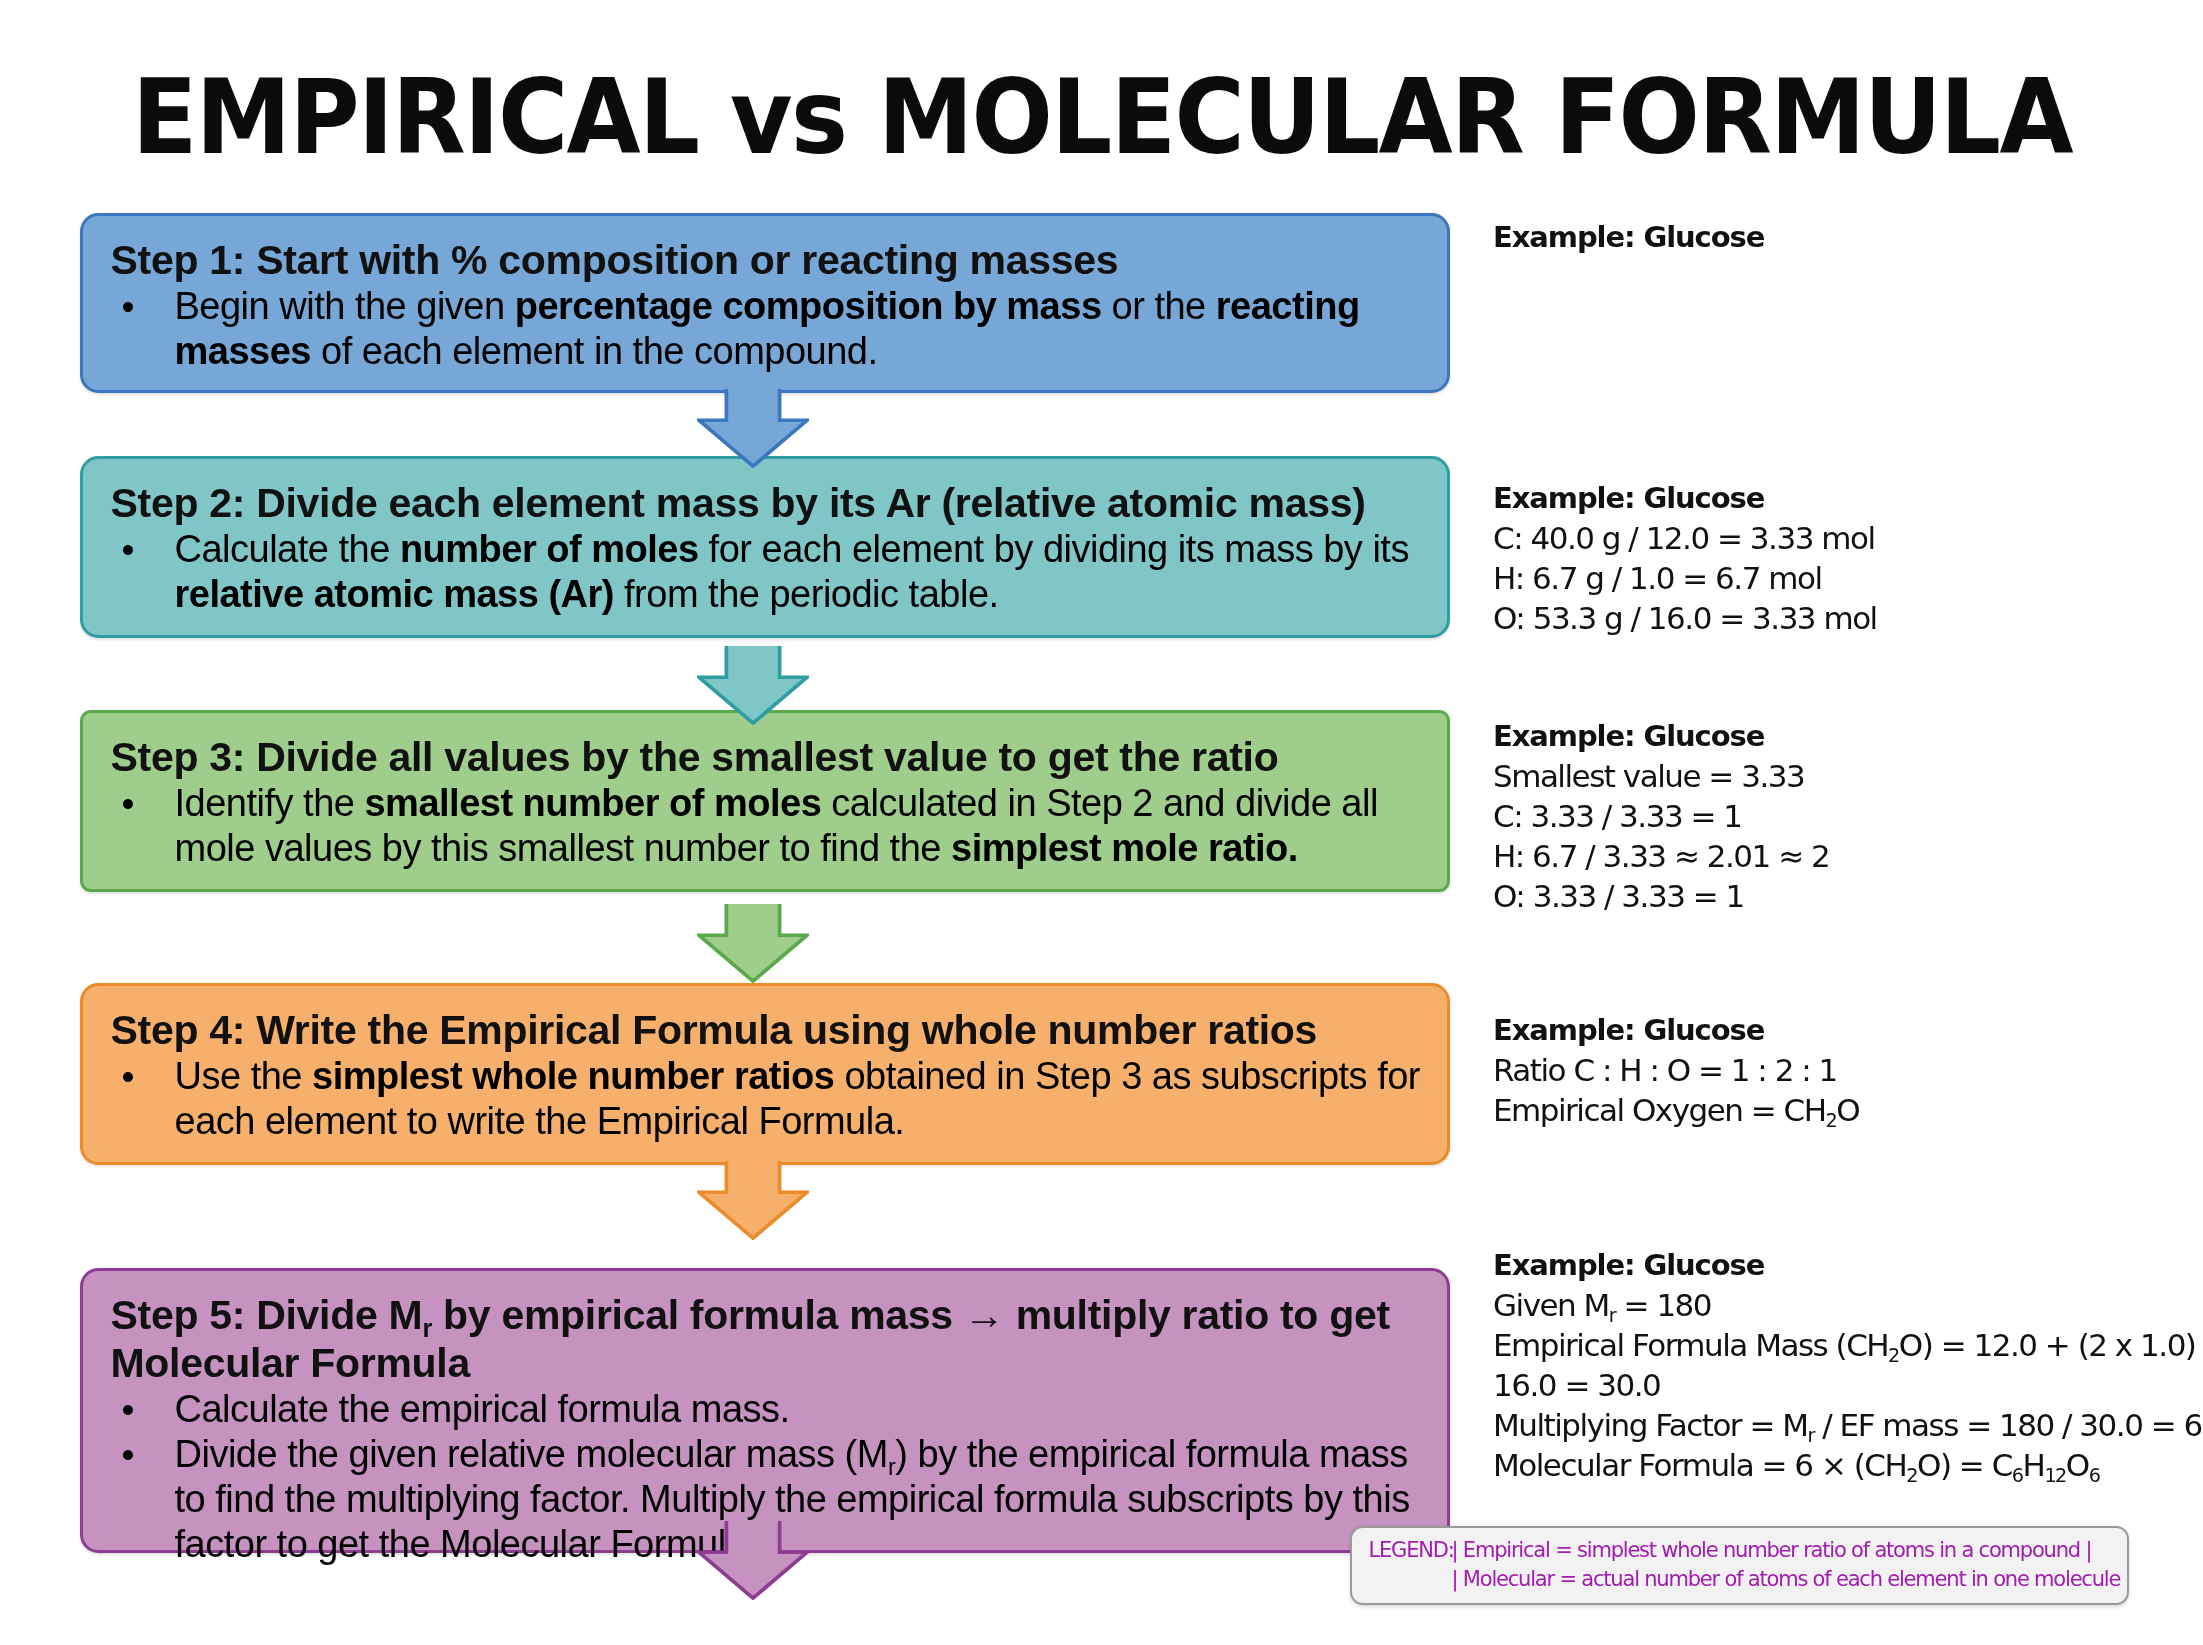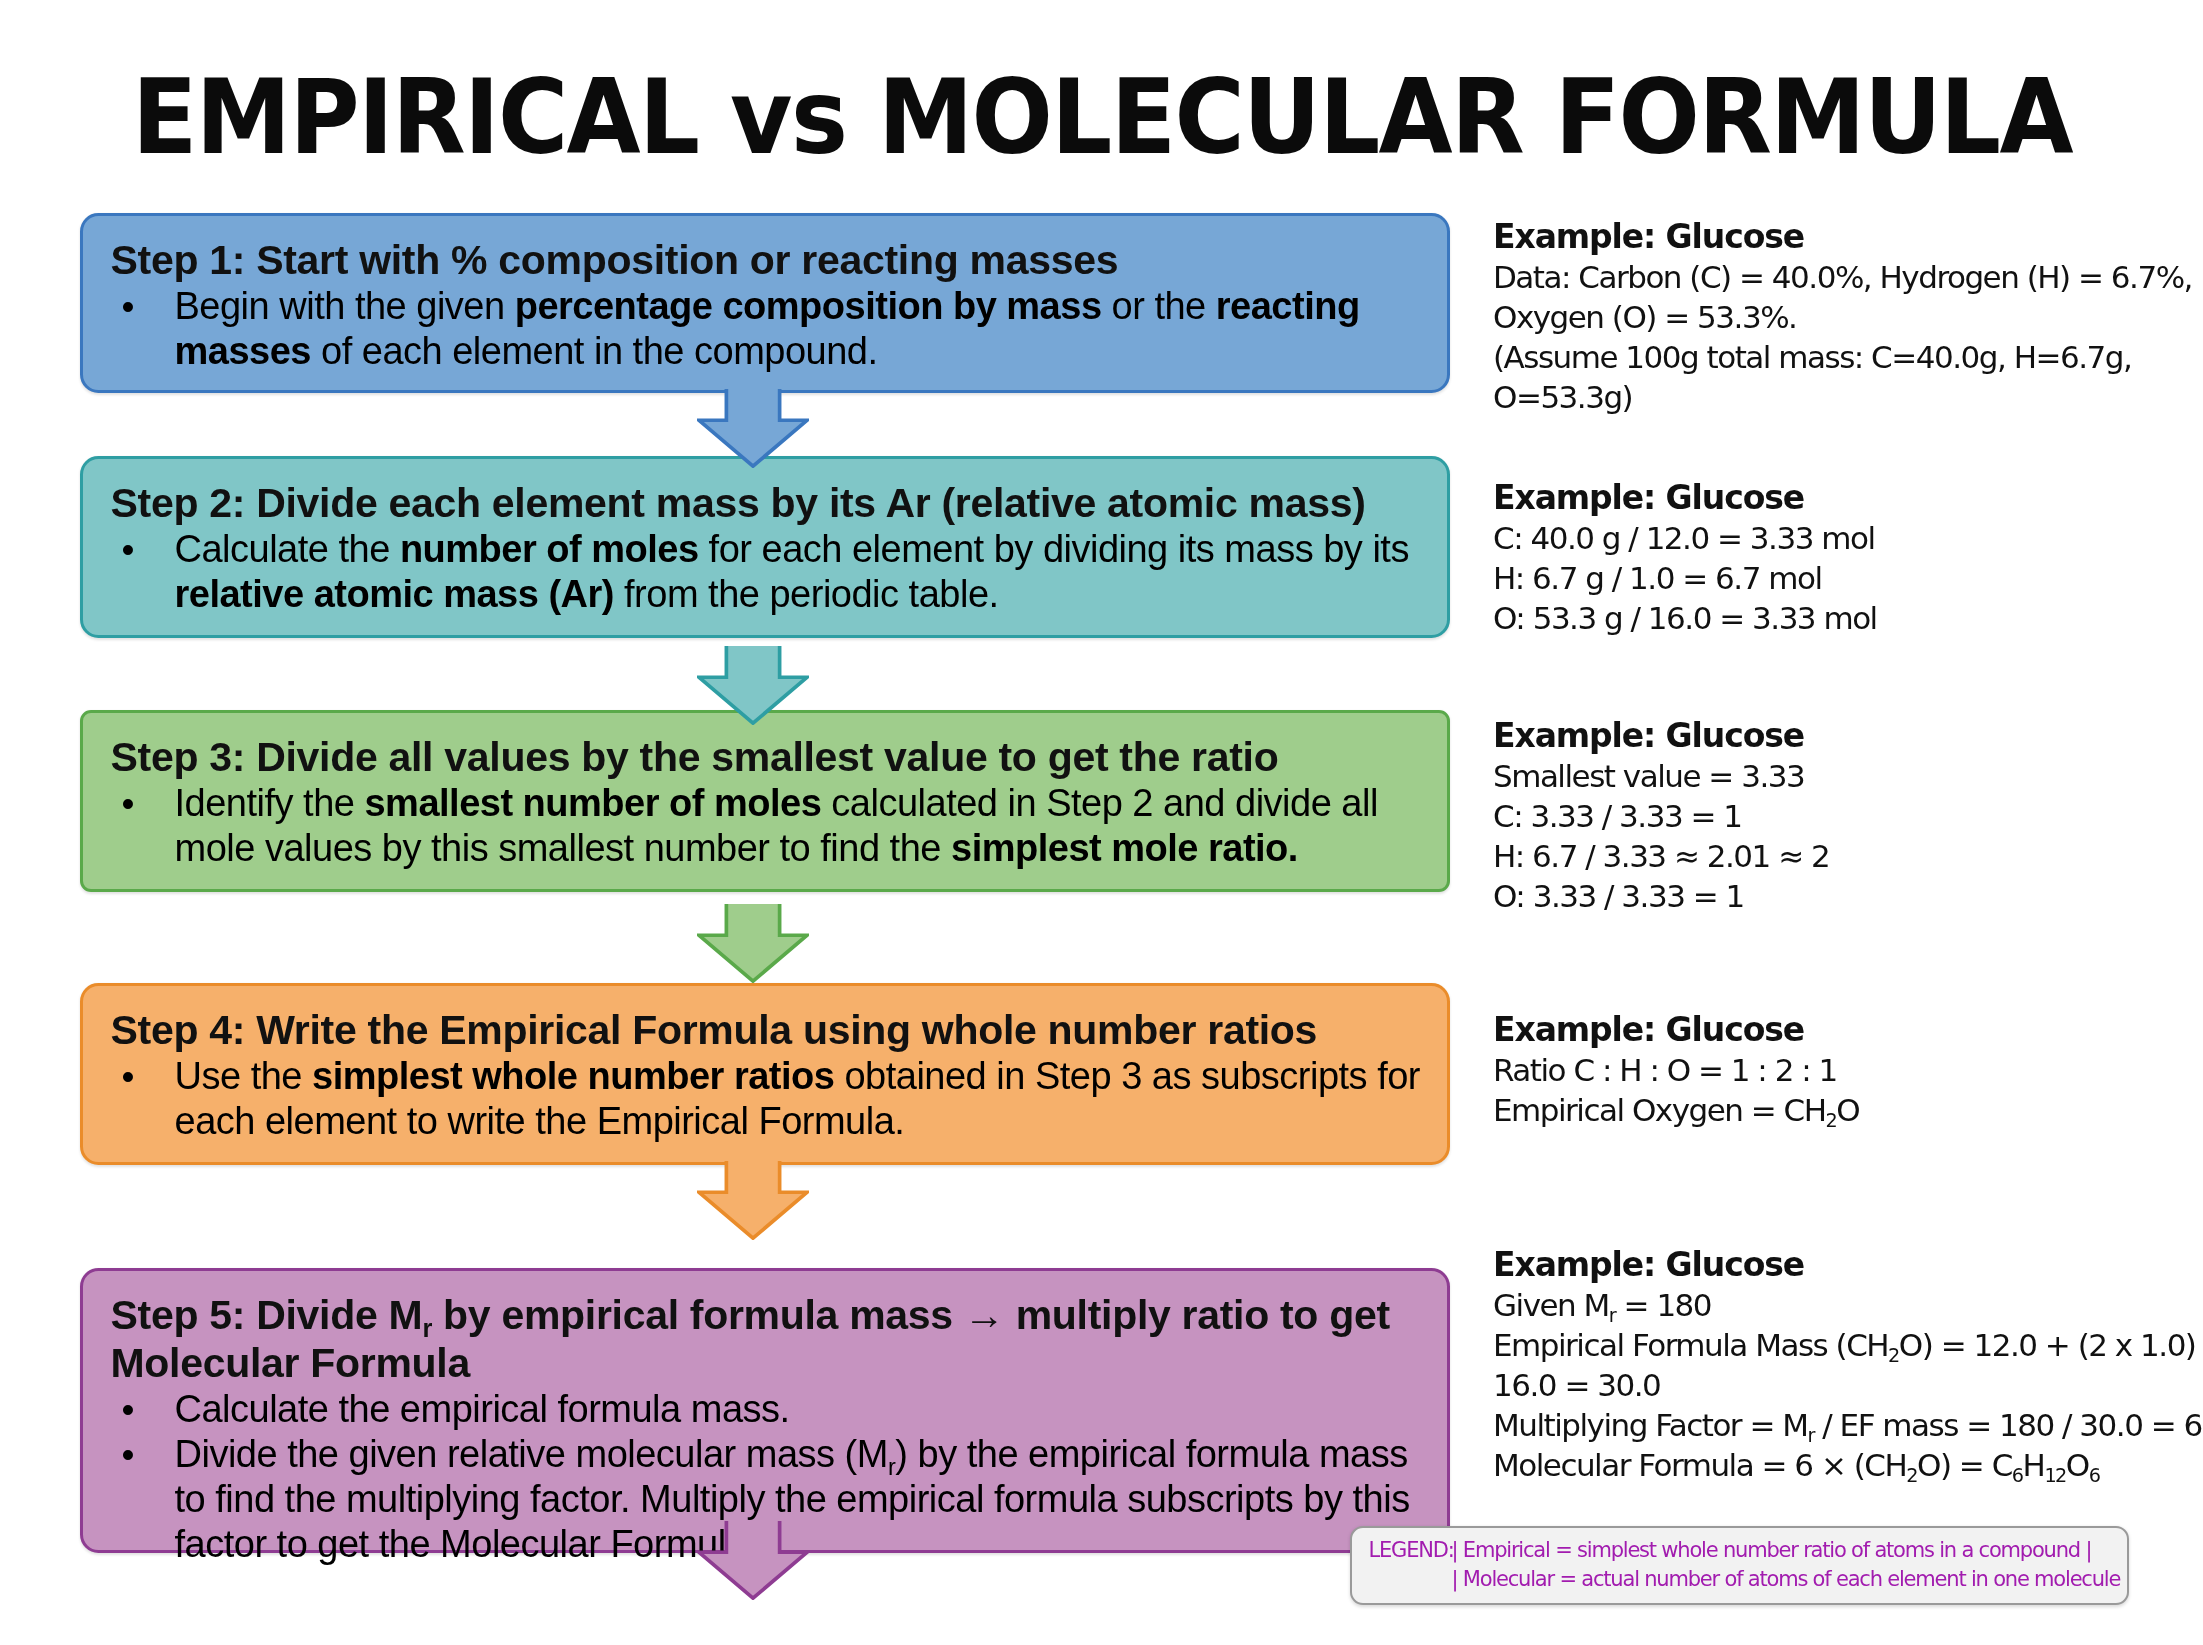--- a/index.html
+++ b/index.html
@@ -29,21 +29,21 @@
     .bullet::before {
       content: "•"; position: absolute; left: 11px; top: 0; font-size: 37px;
     }
     .bullet b { font-weight: bold; }
     .arrow { position: absolute; left: 697px; width: 112px; }
     .arrow svg { display: block; }
     .example {
       position: absolute; left: 1493px; width: 698px; font-family: "DejaVu Sans", sans-serif;
       font-size: 31px; line-height: 40px; color: #111; letter-spacing: -1.5px;
     }
-    .example-head { font-weight: bold; font-size: 33px; letter-spacing: -1.1px; }
+    .example-head { font-weight: bold; font-size: 29px; letter-spacing: -1.1px; }
     .example-line { white-space: nowrap; }
     sub { font-size: 0.62em; vertical-align: -0.32em; line-height: 0; }
     .legend {
       position: absolute; left: 1350px; top: 1526px; width: 779px; height: 79px; box-sizing: border-box;
       border: 2.8px solid #9a9a9a; border-radius: 13px; background: #f2f2f2;
       box-shadow: 0 1.8px 3.7px rgba(0,0,0,0.15);
       font-family: "DejaVu Sans", sans-serif; font-size: 21px; line-height: 29px; color: #a21caf;
       letter-spacing: -1.2px; padding: 8.3px 0 0 16.5px;
     }
     .legend-row { white-space: nowrap; }
@@ -107,26 +107,20 @@
     </svg>
   </div>
 <div class="arrow" id="arrow-4" style="top:1521px;">
     <svg width="112" height="79" viewBox="0 0 122 86">
       <path d="M32,0 L32,34 L2,34 L61,84 L120,34 L90,34 L90,0" fill="#c693c0" stroke="#8e3c92" stroke-width="4" stroke-linejoin="miter"></path>
     </svg>
   </div>
 
 <div class="example" id="ex-0" style="top:217px;">
   <div class="example-head">Example: Glucose</div>
-  <div class="example-lines">
-      <div class="example-line"><span>Data: Carbon (C) = 40.0%, Hydrogen (H) = 6.7%,</span></div>
-      <div class="example-line"><span>Oxygen (O) = 53.3%.</span></div>
-      <div class="example-line"><span>(Assume 100g total mass: C=40.0g, H=6.7g,</span></div>
-      <div class="example-line"><span>O=53.3g)</span></div>
-    </div>
 </div>
 <div class="example" id="ex-1" style="top:478px;">
   <div class="example-head">Example: Glucose</div>
   <div class="example-lines">
       <div class="example-line"><span>C: 40.0 g / 12.0 = 3.33 mol</span></div>
       <div class="example-line"><span>H: 6.7 g / 1.0 = 6.7 mol</span></div>
       <div class="example-line"><span>O: 53.3 g / 16.0 = 3.33 mol</span></div>
     </div>
 </div>
 <div class="example" id="ex-2" style="top:716px;">

